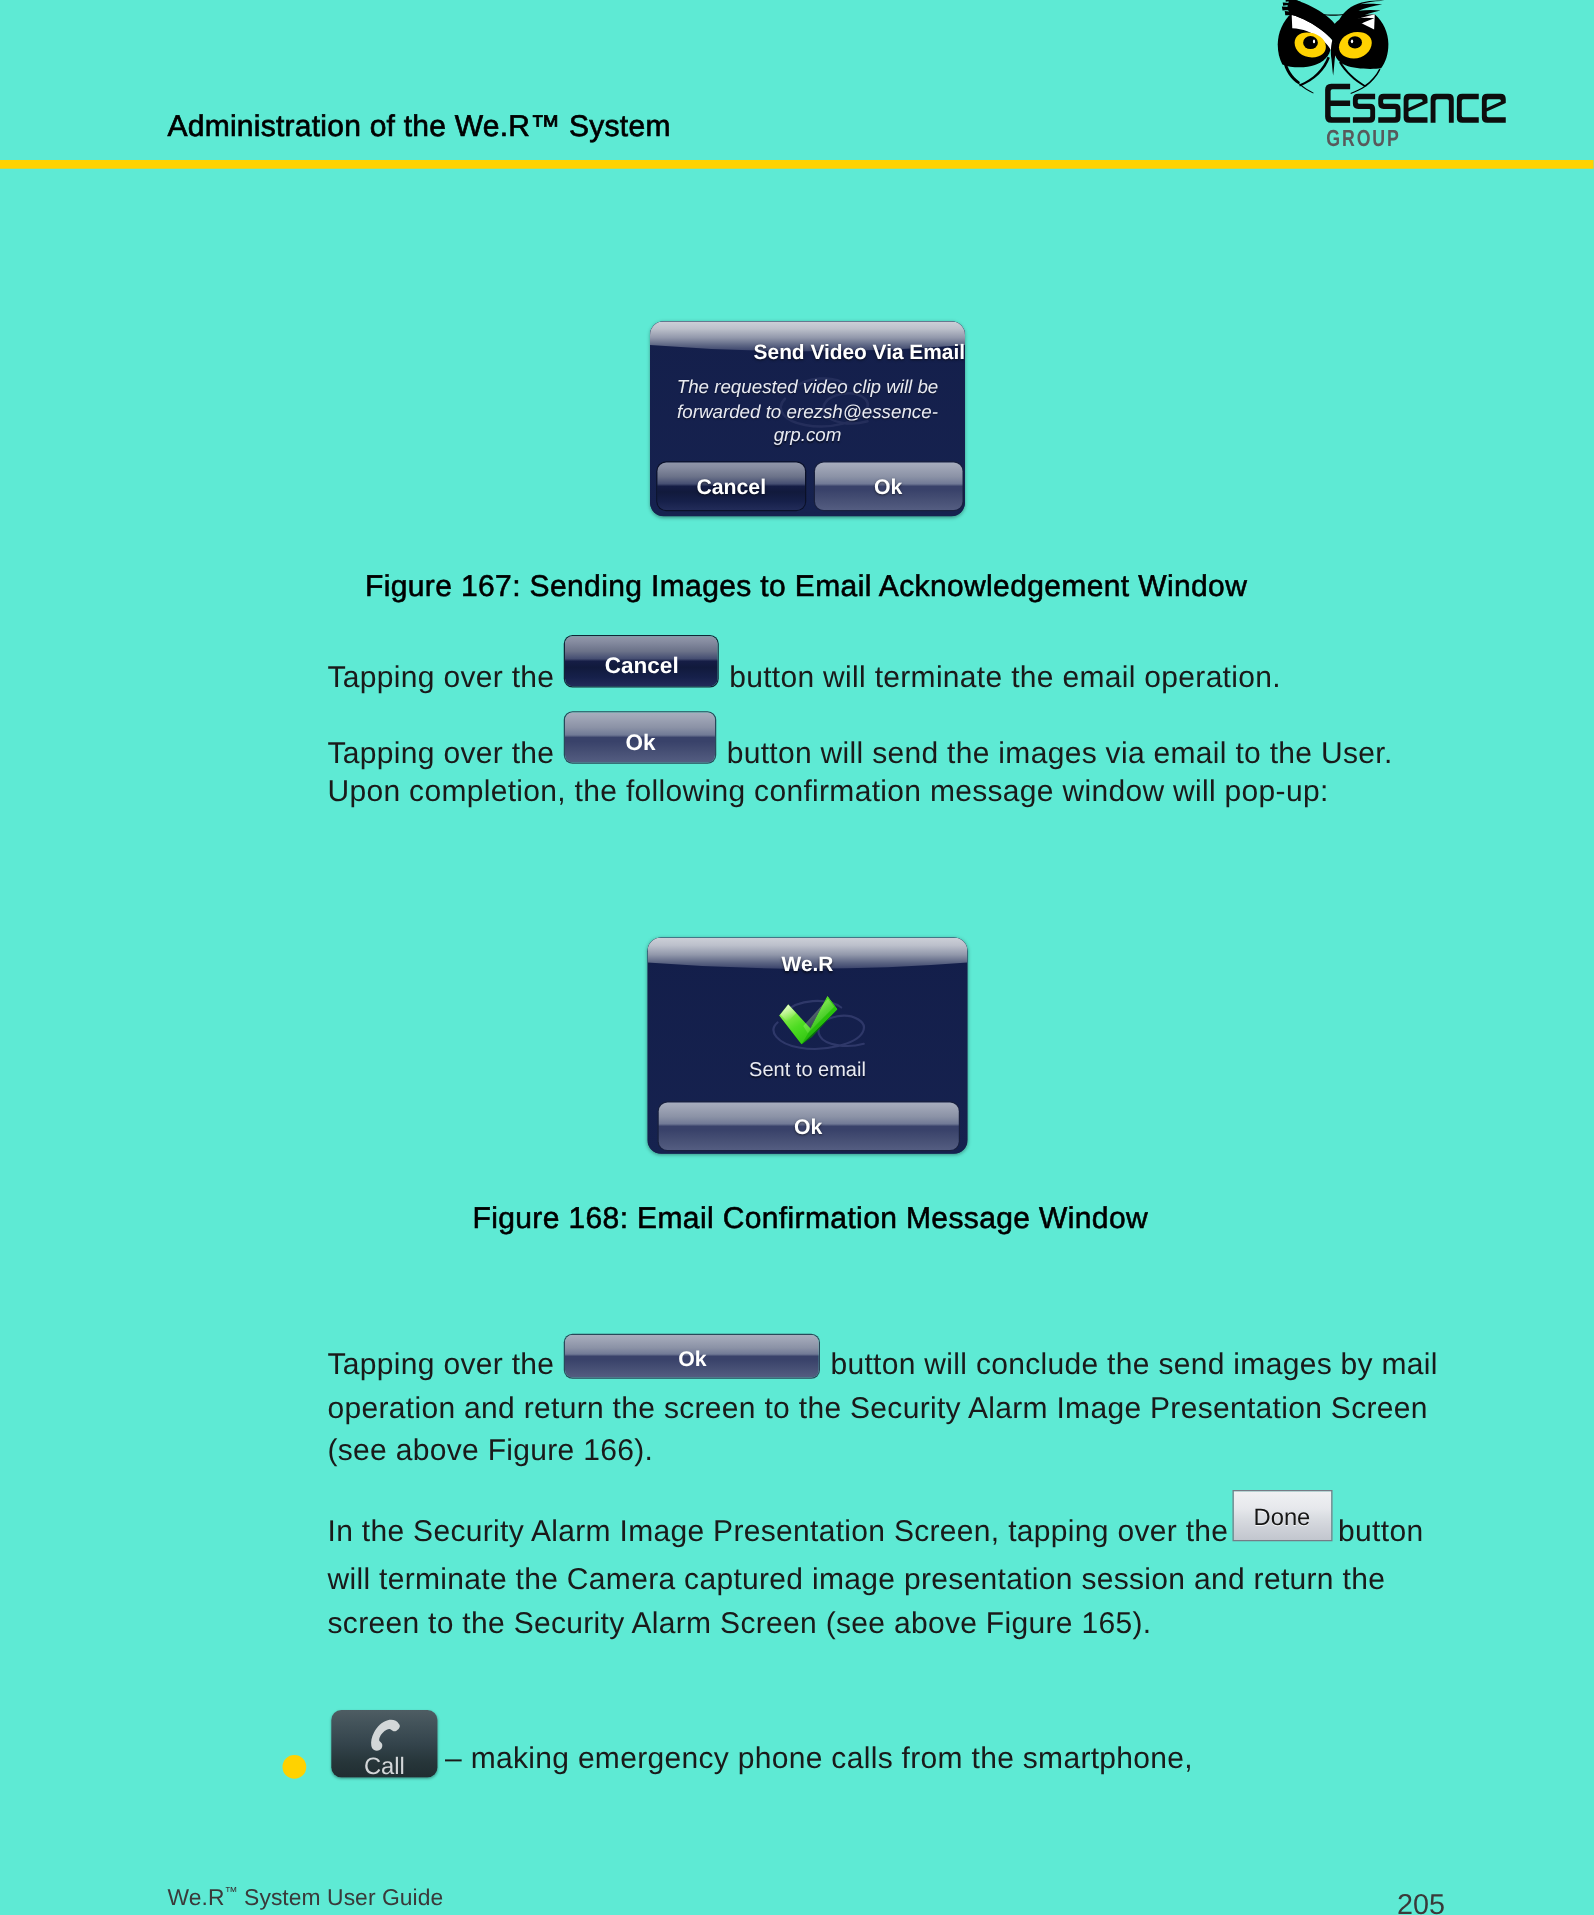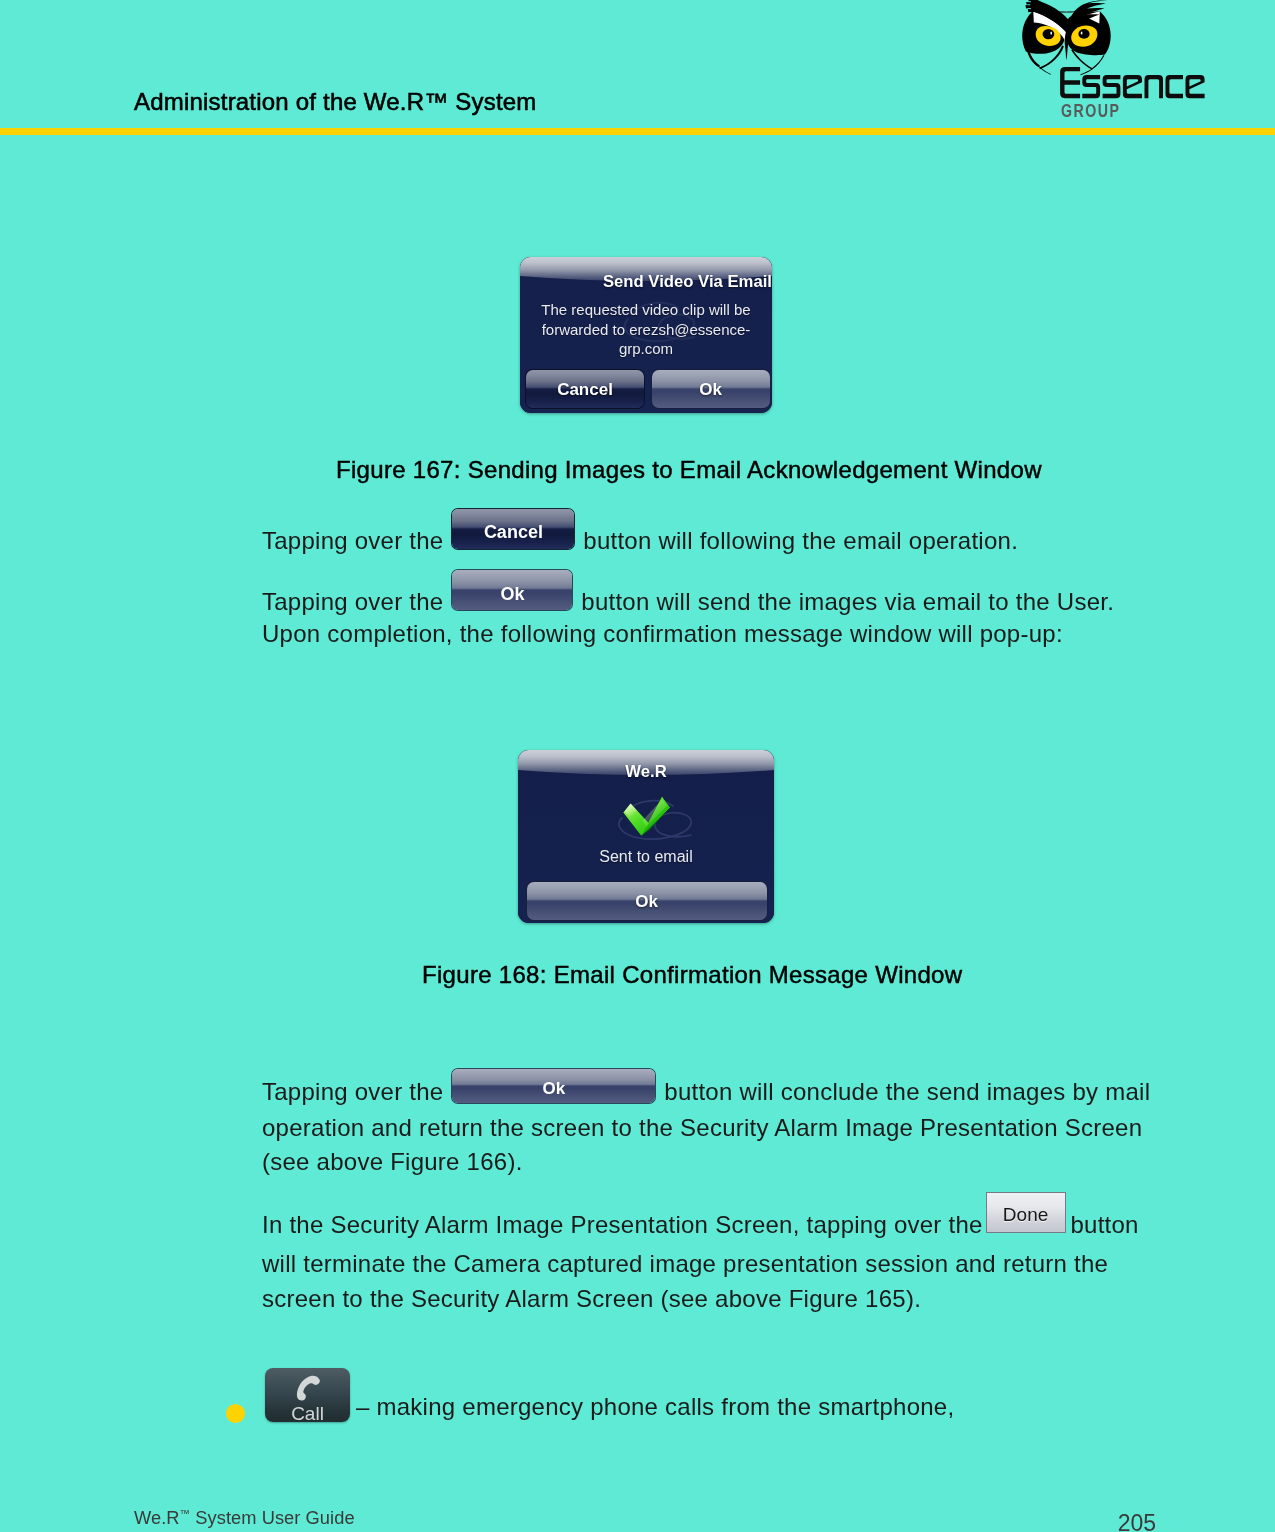--- a/index.html
+++ b/index.html
@@ -18,21 +18,21 @@
   .hdr-rule{position:absolute;left:0;top:128px;width:1275px;height:7px;background:#FFD200;}
 
   .logo{position:absolute;left:1001px;top:0px;width:215px;height:122px;}
 
   
   .body-text{position:absolute;color:#1a1a1a;font-size:24px;letter-spacing:0.25px;
              line-height:34.6px;}
   .body-text.wide{width:893px;}
 
   .fig-cap{position:absolute;font-size:24px;letter-spacing:0.3px;
-           color:#000;white-space:nowrap;margin-left:44px;-webkit-text-stroke:0.45px #000;}
+           color:#000;white-space:nowrap;-webkit-text-stroke:0.45px #000;}
 
   
   .ibtn{display:inline-block;vertical-align:middle;position:relative;}
   .ibtn span{position:absolute;left:0;right:0;text-align:center;
              font-weight:bold;color:#fff;letter-spacing:0;}
 
   
   .btn-navy{background:linear-gradient(to bottom,#9096a8 0%,#878da1 10%,#6b7289 30%,
             #454e72 45%,#151d45 50%,#111a3c 62%,#16204a 82%,#222c59 100%);
             border-radius:6px;box-shadow:0 0 0 1px rgba(10,15,35,.9);}
@@ -289,36 +289,36 @@
       <rect x="0" y="0" width="252" height="156" fill="url(#g1body)"></rect>
       <g stroke="#2a3360" stroke-width="2" fill="none" opacity="0.75" stroke-linecap="round">
         <path d="M108 62 C100 70 107 80 124 83 C145 87 168 80 173 71
                  C178 62 166 56 154 58 C142 60 136 67 140 74
                  C144 81 160 84 174 80"></path>
         <path d="M114 55 C124 44 147 43 158 51"></path>
       </g>
       <path d="M0 0 H252 V19 Q126 29 0 19 Z" fill="url(#g1gloss)"></path>
     </svg>
     <div class="dlg-title" style="top:17px;font-size:16.7px;line-height:16px;text-align:right;">Send Video Via Email</div>
-    <div class="dlg-body" style="top:43px;font-size:15px;line-height:19.7px;">
+    <div class="dlg-body" style="top:43px;font-size:15px;line-height:19.7px;font-style:italic;">
       <div>The requested video clip will be</div>
       <div>forwarded to erezsh@essence-</div>
       <div>grp.com</div>
     </div>
     <div class="dlg-btn btn-navy" style="left:6px;top:112.5px;width:118px;height:38px;">
         <span style="top:10px;font-size:17px;">Cancel</span>
       </div>
     <div class="dlg-btn btn-slate" style="left:131.5px;top:112.5px;width:118px;height:38px;">
         <span style="top:10px;font-size:17px;">Ok</span>
       </div>
   </div>
 
   <div class="fig-cap" style="left:292px;top:456px;">Figure 167: Sending Images to Email Acknowledgement Window</div>
 
-  <div class="body-text" style="left:262px;top:523px;white-space:nowrap;"><span>Tapping over the</span>&nbsp;<span class="ibtn btn-navy" style="width:122px;height:40px;margin:0 2px;top:-14px;"><span style="top:6px;font-size:18px;letter-spacing:0;">Cancel</span></span>&nbsp;<span>button will following the email operation.</span></div>
+  <div class="body-text" style="left:262px;top:523px;white-space:nowrap;"><span>Tapping over the</span>&nbsp;<span class="ibtn btn-navy" style="width:122px;height:40px;margin:0 2px;top:-14px;"><span style="top:6px;font-size:18px;letter-spacing:0;">Cancel</span></span>&nbsp;<span>button will terminate the email operation.</span></div>
 
   <div class="body-text" style="left:262px;top:584px;white-space:nowrap;"><span>Tapping over the</span>&nbsp;<span class="ibtn btn-slate" style="width:120px;height:40px;margin:0 2px;top:-14px;"><span style="top:7px;font-size:18px;letter-spacing:0;">Ok</span></span>&nbsp;<span>button will send the images via email to the User.</span></div>
 
   <div class="body-text" style="left:262px;top:617px;white-space:nowrap;">Upon completion, the following confirmation message window will pop-up:</div>
 
   <div class="dlg" style="left:518px;top:750px;width:256px;height:173px;">
     <svg class="bg" viewBox="0 0 256 173" preserveAspectRatio="none">
       <defs>
         <linearGradient id="g2gloss" x1="0" y1="0" x2="0" y2="1">
           <stop offset="0" stop-color="#cdd0d8"></stop>

